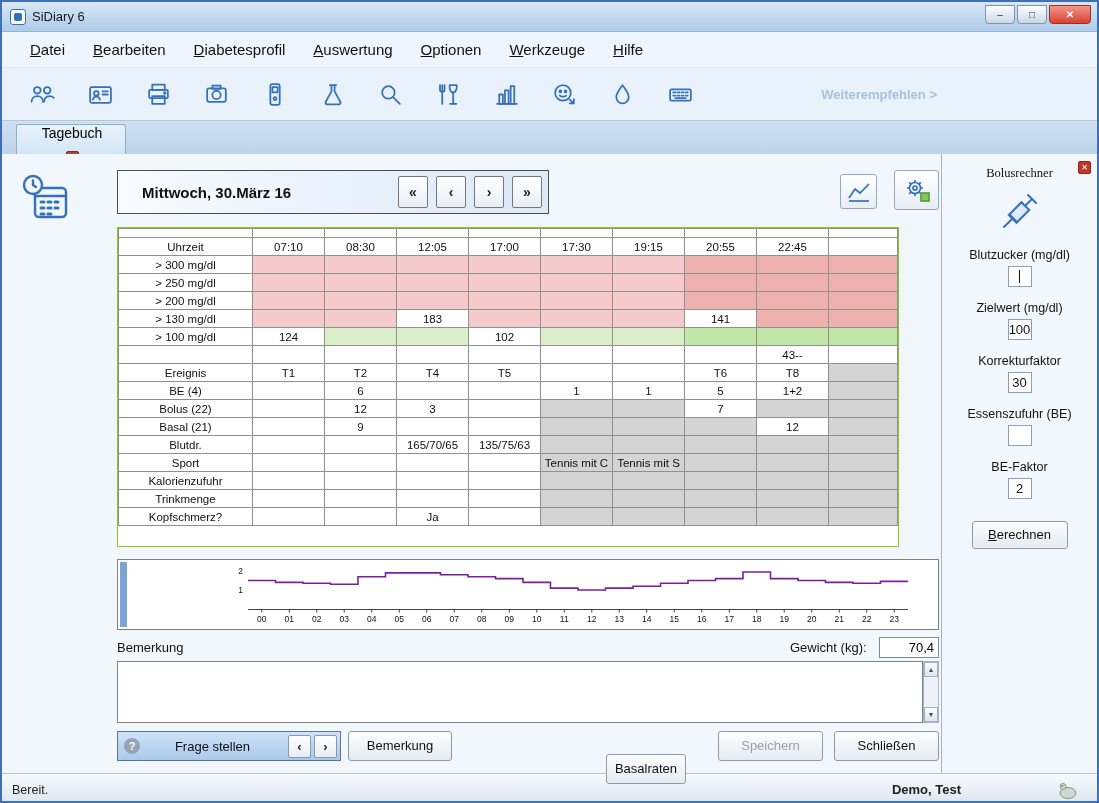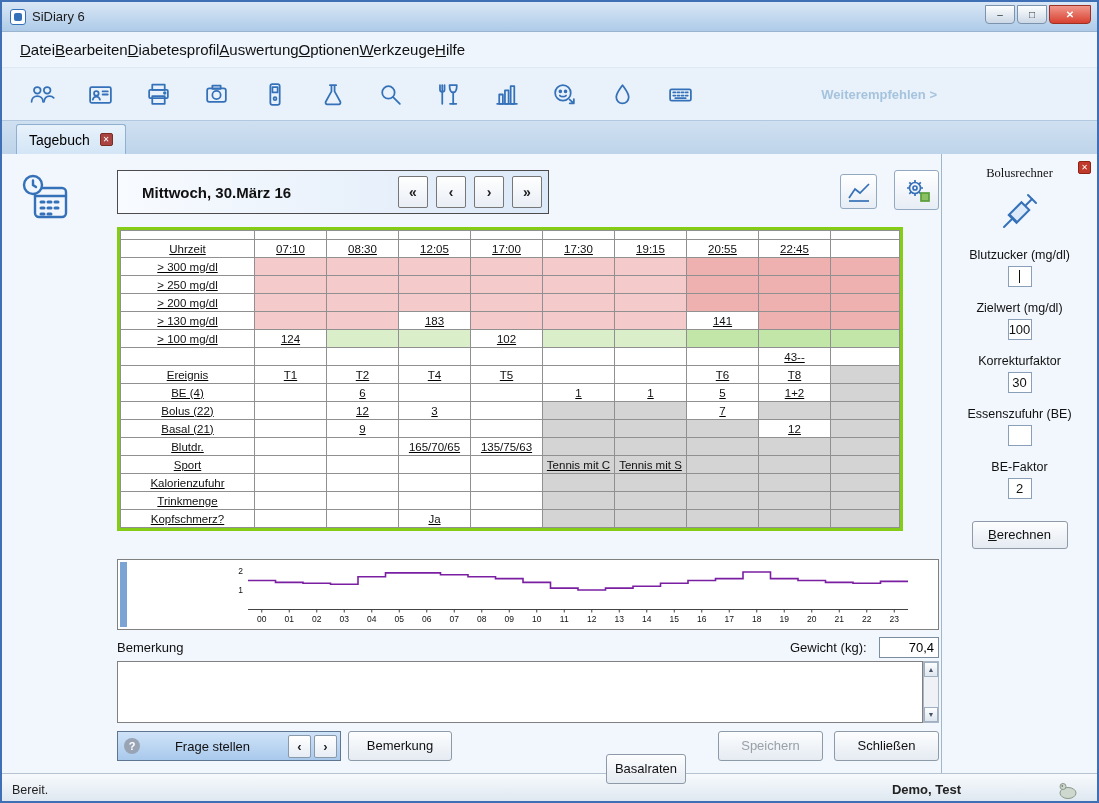--- a/index.html
+++ b/index.html
@@ -9,50 +9,50 @@
   
   .titlebar { height:30px; background:linear-gradient(#d9e7f6,#aecbe8); display:flex; align-items:center; padding:0 8px; border-bottom:1px solid #9ab4d0; position:relative; }
   .app-icon { width:16px; height:16px; background:#fff; border:1px solid #3571b8; border-radius:3px; display:inline-block; position:relative; margin-right:6px; }
   .app-icon::after { content:""; position:absolute; left:3px; top:3px; width:8px; height:8px; background:#3571b8; border-radius:2px; }
   .titlebar .title { font-size:13px; color:#1a1a1a; }
   .win-controls { position:absolute; right:6px; top:3px; display:flex; gap:2px; }
   .wbtn { width:30px; height:19px; border:1px solid #7b93ad; border-radius:0 0 4px 4px; background:linear-gradient(#fdfefe,#ccd8e6); font-size:10px; text-align:center; line-height:17px; color:#333; cursor:default; }
   .wbtn.close { width:42px; background:linear-gradient(#f0988c,#d8402f); color:#fff; border-color:#9c3023; font-weight:bold; }
 
   
-  .menubar { height:36px; background:#eef5fc; display:flex; align-items:center; padding-left:18px; border-bottom:1px solid #dde8f3; }
+  .menubar { height:36px; background:#eef5fc; display:flex; align-items:center; gap:28px; padding-left:28px; border-bottom:1px solid #dde8f3; }
   .menu-item { display:inline-block; font-size:15px; color:#111; cursor:default; }
   .menu-item::first-letter { text-decoration:underline; }
 
   
   .toolbar { height:52px; background:#e9f2fb; display:flex; align-items:center; gap:30px; padding-left:26px; }
   .tool { width:28px; height:28px; display:inline-flex; align-items:center; justify-content:center; }
   .tool svg { stroke:#3571b8; fill:none; stroke-width:1.7; stroke-linecap:round; stroke-linejoin:round; }
   .recommend { margin-left:auto; margin-right:160px; color:#a6c3dd; font-size:13px; font-weight:bold; }
 
   
   .tabstrip { height:34px; background:linear-gradient(#cfe0f1,#bed4ea); border-top:1px solid #b2c8de; display:flex; align-items:flex-end; padding-left:14px; }
-  .tab { height:30px; min-width:110px; background:linear-gradient(#e8f2fb,#d3e5f6); border:1px solid #8fb0d0; border-bottom:none; border-radius:3px 3px 0 0; display:flex; align-items:center; gap:10px; padding:0 10px 0 12px; font-size:14px; }
+  .tab { height:30px; min-width:110px; background:linear-gradient(#e8f2fb,#d3e5f6); border:1px solid #8fb0d0; border-bottom:none; border-radius:3px 3px 0 0; display:flex; align-items:center; gap:10px; padding:0 10px 0 12px; font-size:14px;flex-direction:column; }
   .tab-close { width:13px; height:13px; background:#a94442; border:1px solid #7a2e22; color:#fff; font-size:8px; line-height:11px; text-align:center; border-radius:2px; }
 
   
   .main { position:relative; height:619px; background:#f2f7fd; }
   .abs { position:absolute; }
 
   .cal-icon { left:18px; top:18px; }
   .date-panel { left:115px; top:16px; width:432px; height:44px; border:1px solid #4c4c4c; background:linear-gradient(90deg,#f8fbff,#dcE9f8); display:flex; align-items:center; padding:0 6px 0 24px; }
   .date-text { flex:1; font-size:15px; font-weight:bold; color:#111; }
   .nav-btn { width:30px; height:32px; border:1px solid #777; border-radius:2px; background:linear-gradient(#ffffff,#e9eef5); font-size:14px; font-weight:bold; text-align:center; line-height:30px; margin-left:8px; color:#222; }
   .icon-btn { border:1px solid #93a9c0; border-radius:3px; background:linear-gradient(#ffffff,#e7edf5); display:flex; align-items:center; justify-content:center; }
   .chart-btn { left:838px; top:20px; width:37px; height:35px; }
   .gear-btn { left:892px; top:16px; width:45px; height:40px; }
   .icon-btn svg { stroke:#3571b8; fill:none; stroke-width:1.7; }
 
   
-  .table-wrap { left:115px; top:73px; border:3px solid #84cc16; background:#fff; padding-bottom:0;text-decoration:underline; }
+  .table-wrap { left:115px; top:73px; border:1px solid #84cc16; background:#fff; padding-bottom:20px; }
   table.diary { border-collapse:collapse; table-layout:fixed; }
   table.diary td { border:1px solid #909090; height:18px; font-size:11.5px; color:#111; text-align:center; padding:0 1px; overflow:hidden; white-space:nowrap; }
   tr.stub td { height:9px; }
   td.lbl { text-align:left; padding-left:5px; background:#fff; font-size:12px; }
   .c-w { background:#ffffff; } .c-r { background:#f5caca; } .c-R { background:#efb0b0; }
   .c-g { background:#daeeca; } .c-G { background:#c2e6a8; } .c-y { background:#d4d4d4; }
 
   
   .graph-panel { left:115px; top:405px; width:822px; height:71px; border:1px solid #808080; background:#fff; }
   .graph-strip { position:absolute; left:2px; top:2px; width:7px; height:65px; background:#7ba3d4; }

